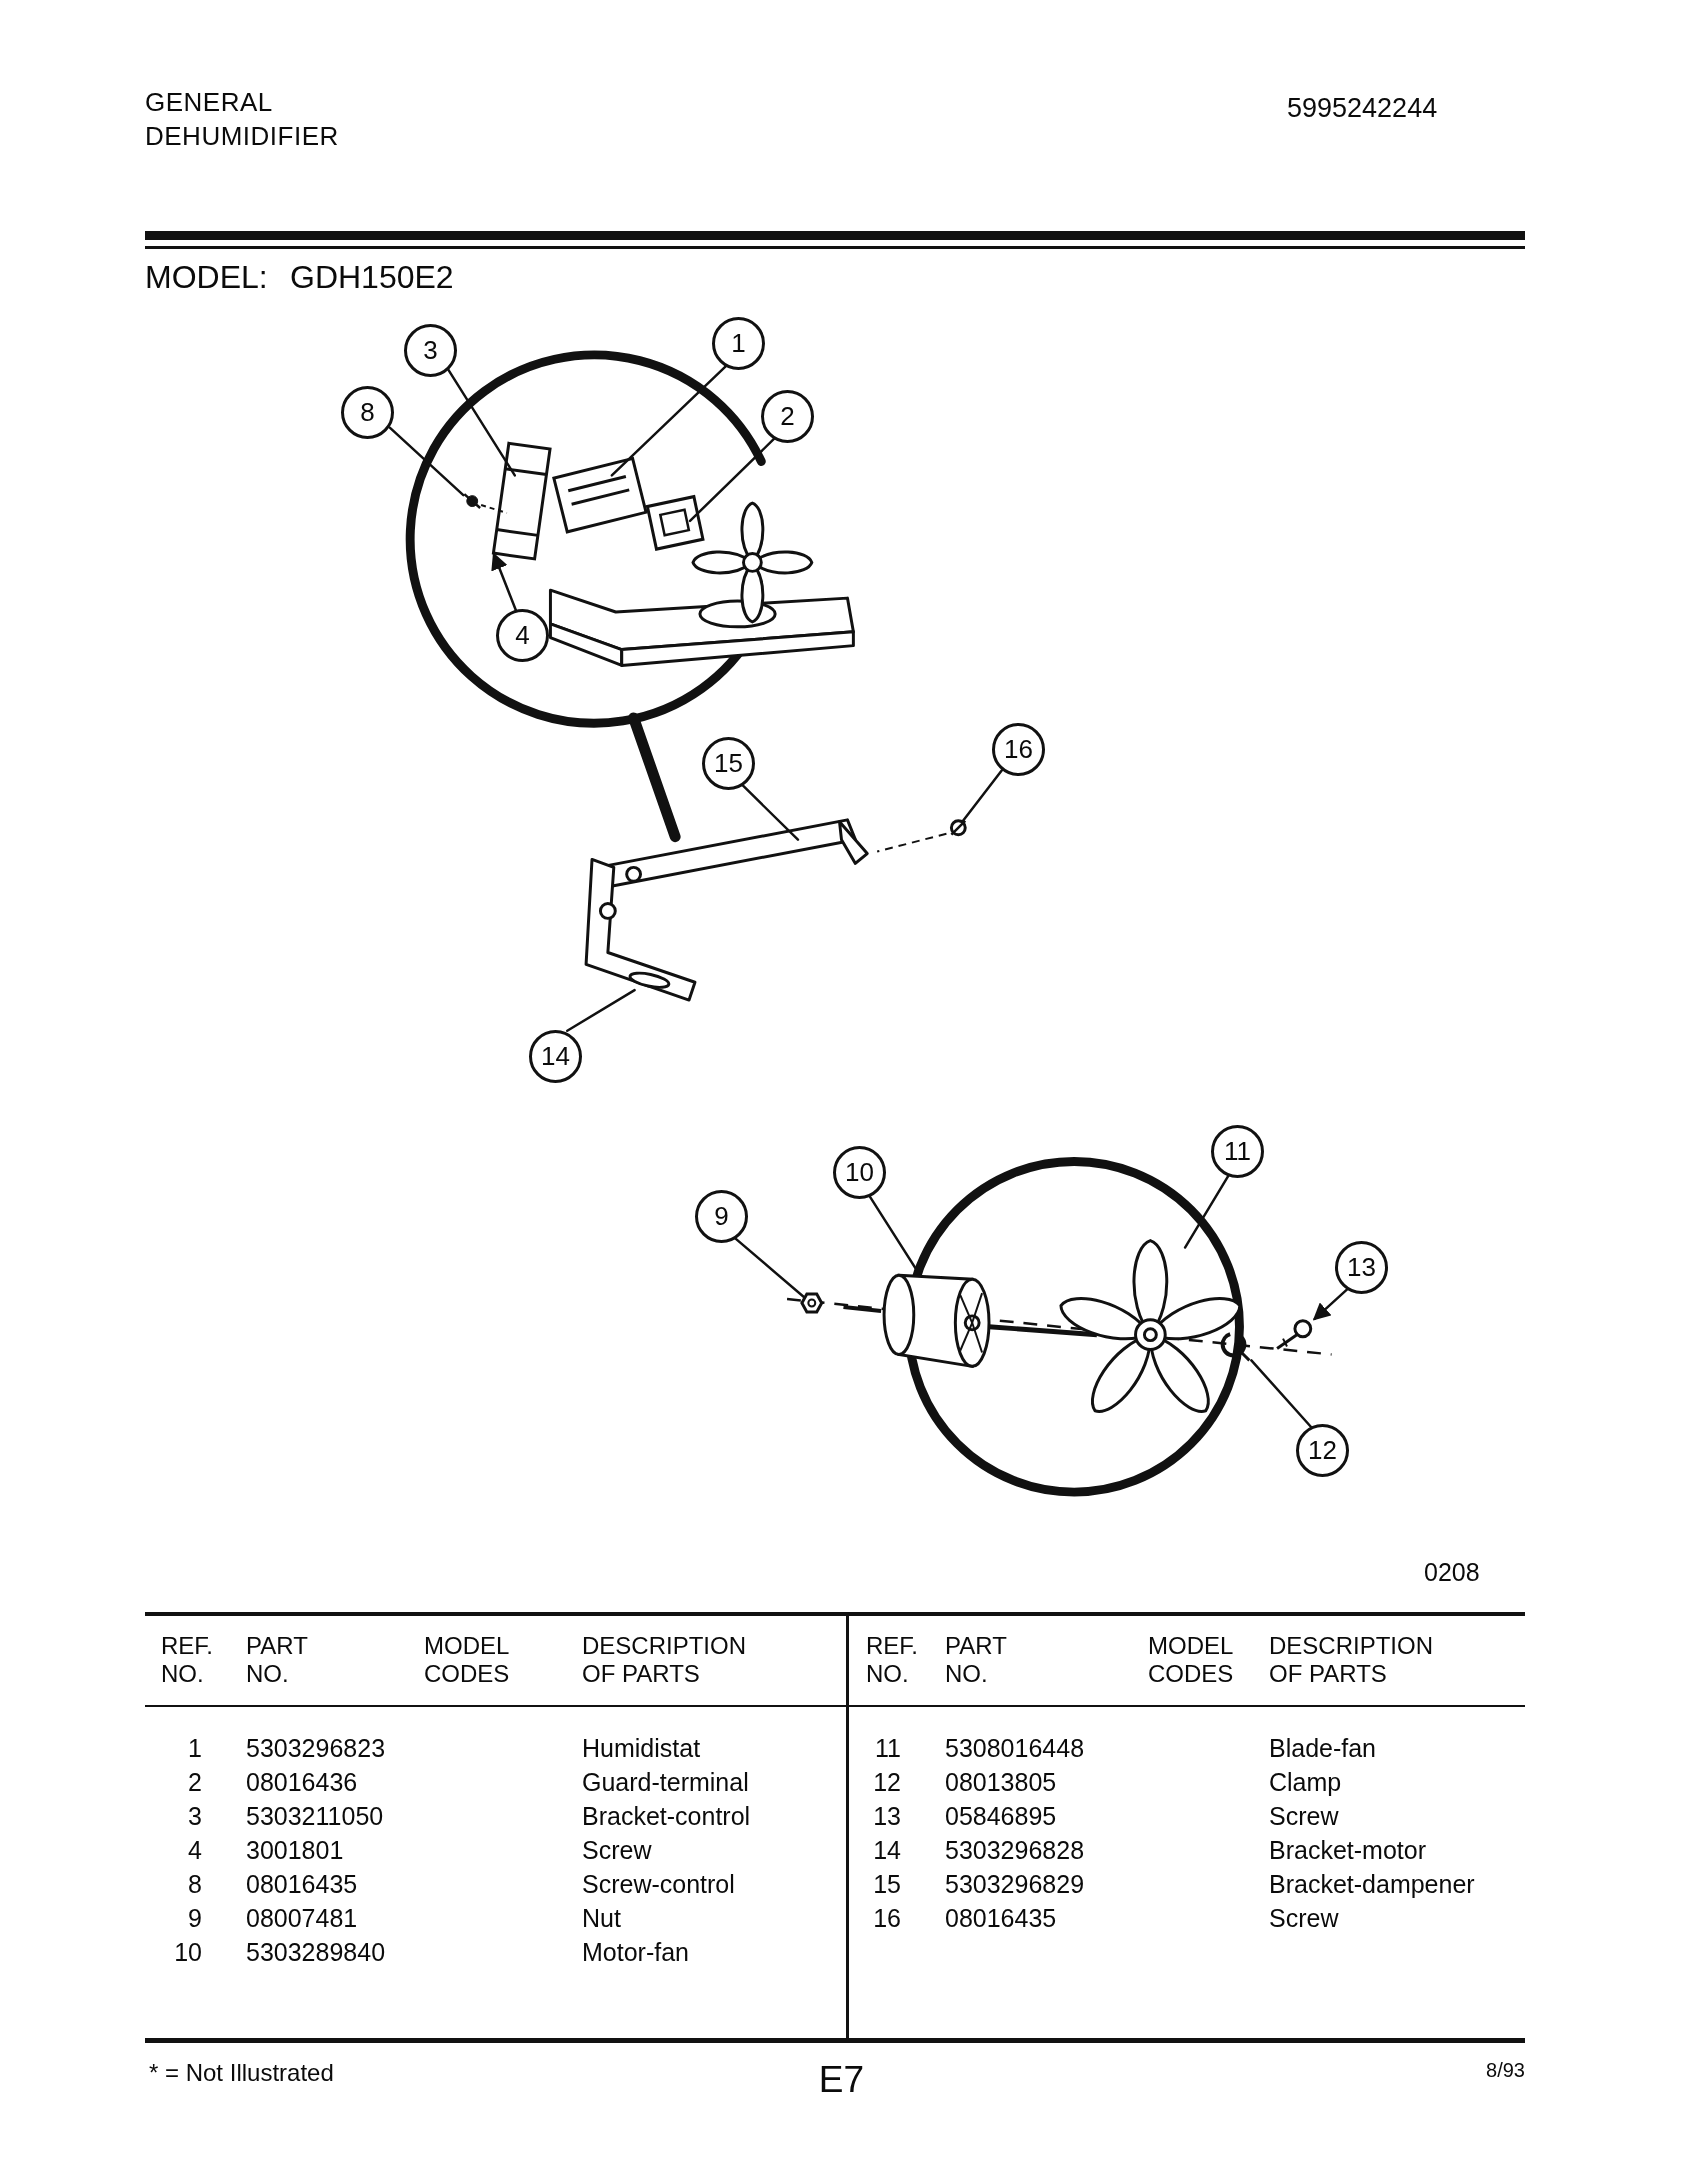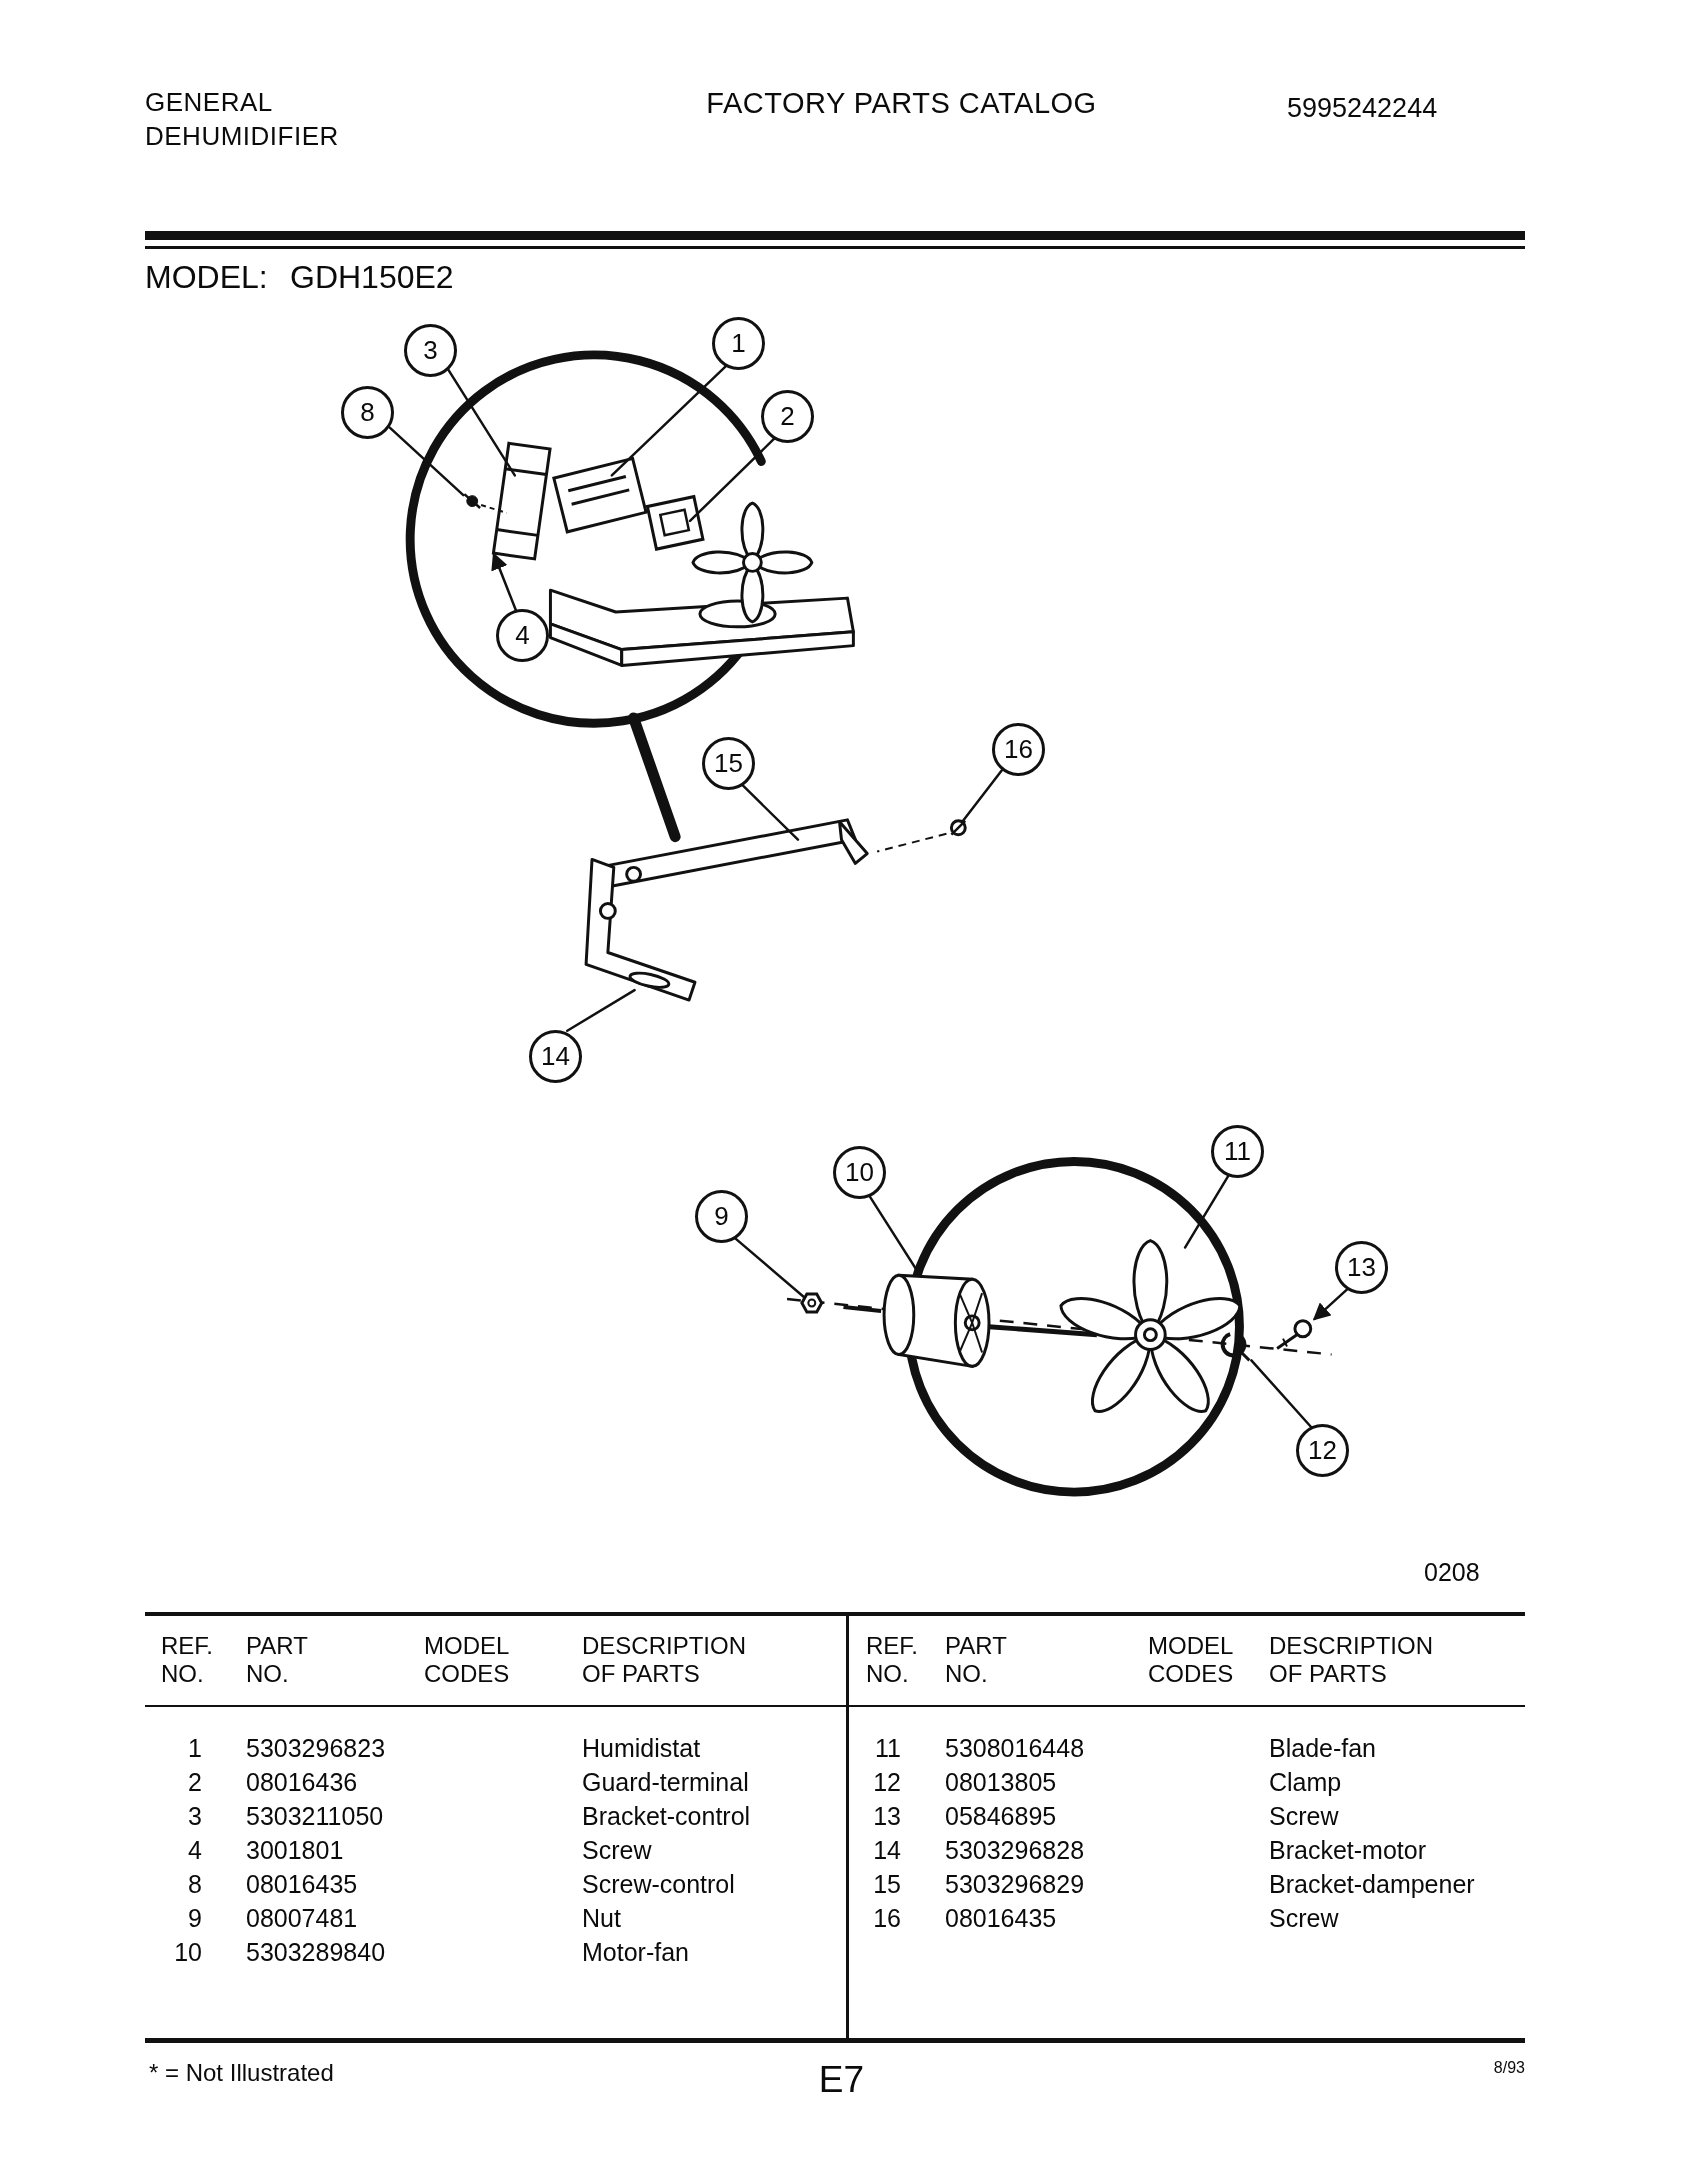--- a/index.html
+++ b/index.html
@@ -22,33 +22,32 @@
     font-size:26px;box-sizing:border-box;z-index:5;
   }
   .phead{display:grid;line-height:28px;font-size:24px;}
   .phead span{display:block;}
   .prow{display:grid;line-height:34px;font-size:25px;white-space:nowrap;}
   .grid-l{grid-template-columns:85px 178px 158px 1fr;padding-left:16px;}
   .grid-r{grid-template-columns:79px 203px 121px 1fr;padding-left:20px;}
   .c-ref{text-align:right;padding-right:44px;}
   .footer-note{left:149px;top:2059px;font-size:24px;}
   .footer-page{left:782px;top:2059px;width:119px;text-align:center;font-size:37px;}
-  .footer-date{left:1426px;top:2059px;width:99px;text-align:right;font-size:16px;}
+  .footer-date{left:1426px;top:2059px;width:99px;text-align:right;font-size:20px;}
   svg{display:block;}
 </style>
 </head>
 <body>
 
 <div class="sheet">
 
   <div class="abs brand">
     <div>GENERAL</div>
     <div>DEHUMIDIFIER</div>
   </div>
-  <div class="abs doc-title">FACTORY PARTS CATALOG</div>
   <div class="abs pub-no">5995242244</div>
 
   <div class="abs rule" style="left:145px;top:231px;width:1380px;height:9px;"></div>
   <div class="abs rule" style="left:145px;top:246px;width:1380px;height:3px;"></div>
 
   <div class="abs model-line">
     <span>MODEL:</span>
     <span class="val">GDH150E2</span>
   </div>
 

